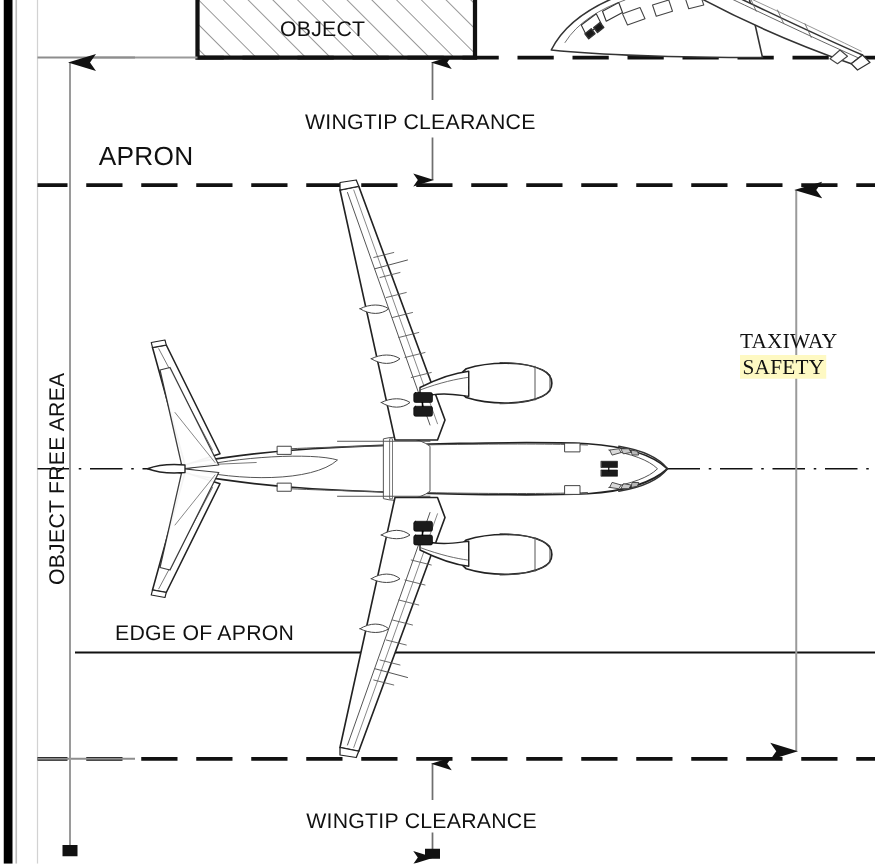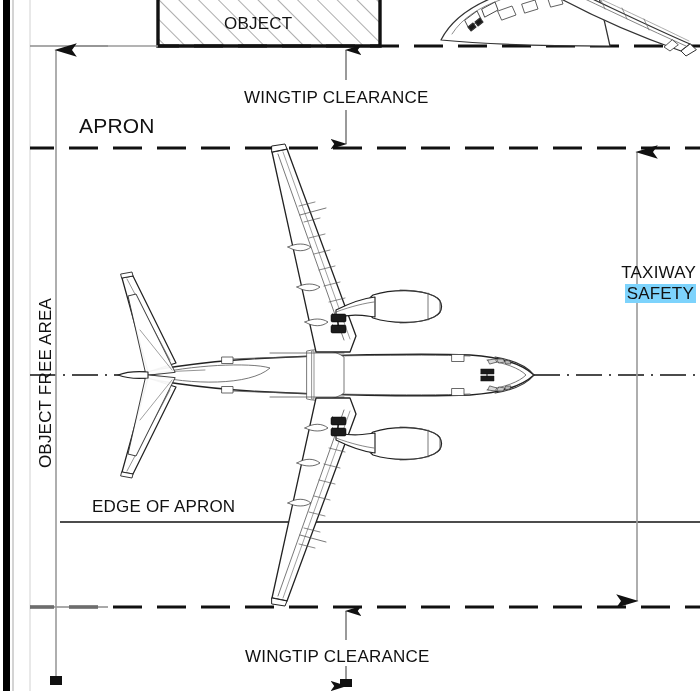--- a/index.html
+++ b/index.html
@@ -64,27 +64,28 @@
     font-size: 17px;
     transform: rotate(-90deg);
     transform-origin: center center;
   }
   #label-tsa {
     left: 592px;
     top: 262px;
     width: 104px;
     font-size: 17px;
     line-height: 21px;
-    text-align: right;
+    text-align: left;
+    font-family: Liberation Serif, serif;
   }
   #label-tsa .tsa-line {
     display: block;
   }
   #label-tsa .hl {
-    background: #7dd3fc;
+    background: #fef9c3;
     padding: 0 2px;
   }
 </style>
 </head>
 <body>
 
 <div id="diagram-root">
 
   <svg id="diagram-svg" viewBox="0 0 700 691">
     <defs>

